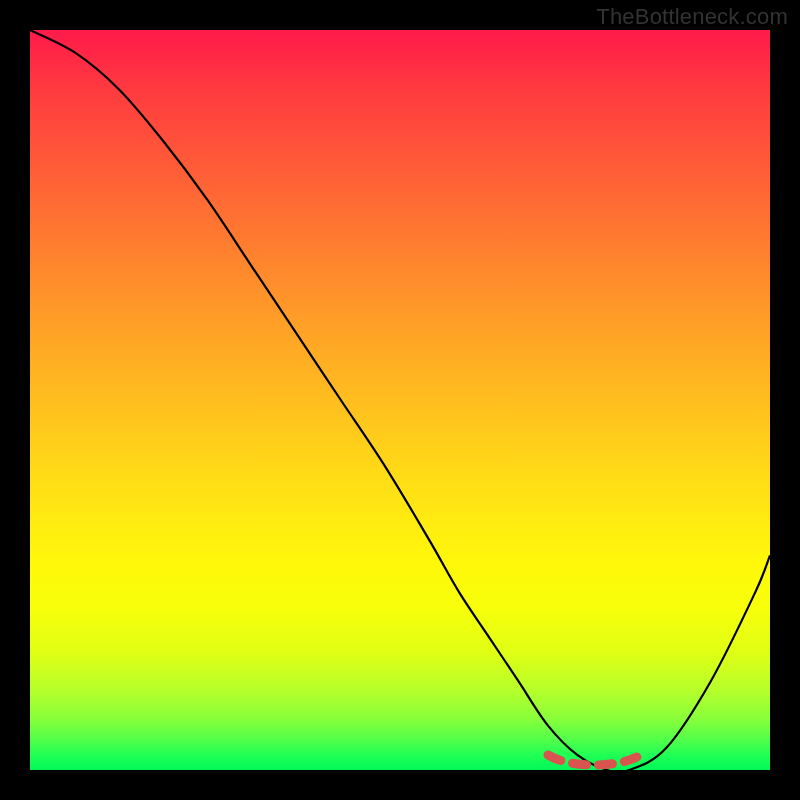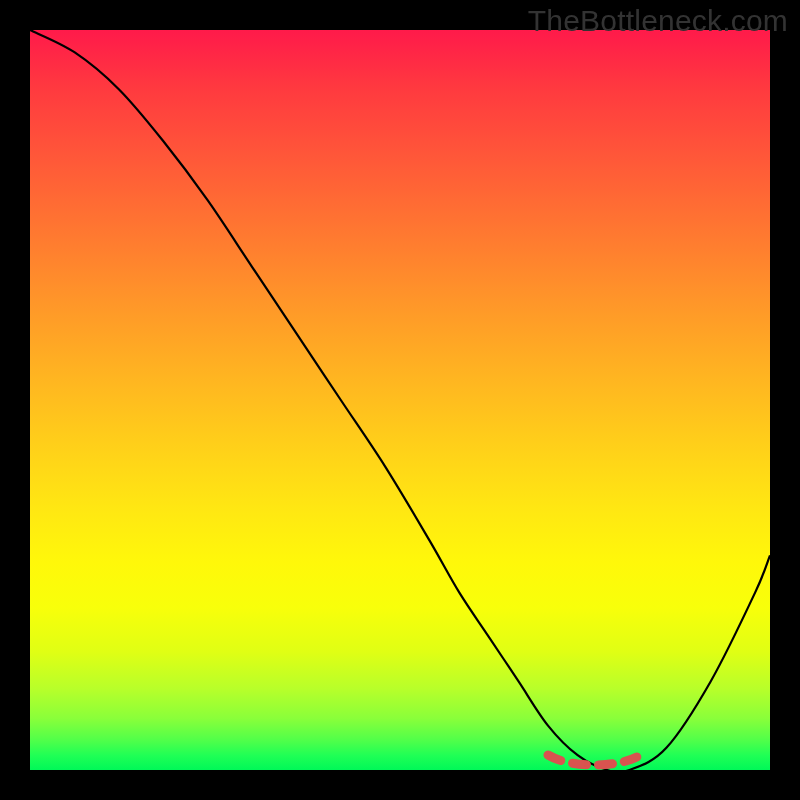--- a/index.html
+++ b/index.html
@@ -9,21 +9,21 @@
     background: #000;
     position: relative;
     font-family: Arial, sans-serif;
     overflow: hidden;
   }
   .watermark {
     position: absolute;
     top: 4px;
     right: 12px;
     color: #333;
-    font-size: 30px;
+    font-size: 22px;
     font-weight: 500;
     z-index: 10;
     letter-spacing: 0.2px;
   }
   .plot-area {
     position: absolute;
     top: 30px;
     left: 30px;
     width: 740px;
     height: 740px;

